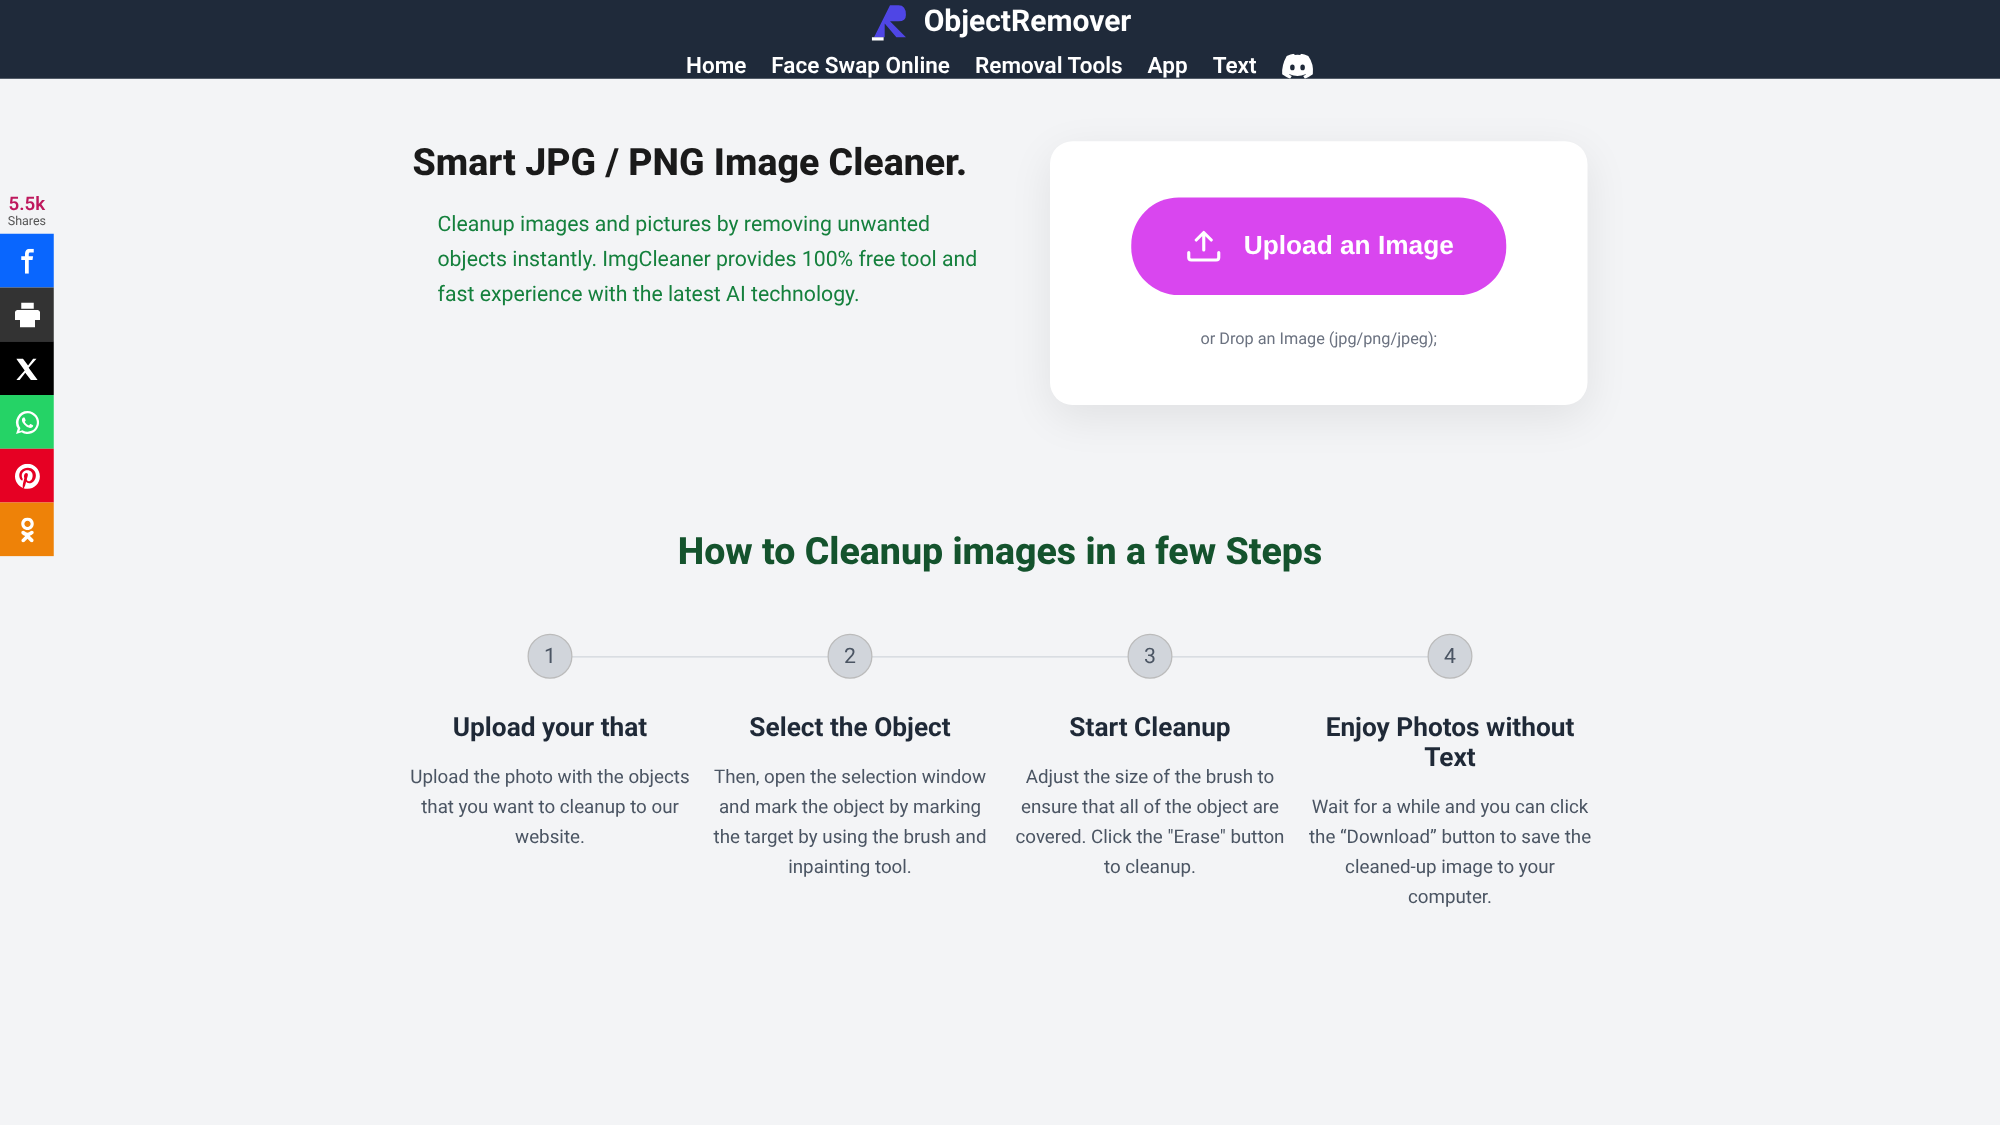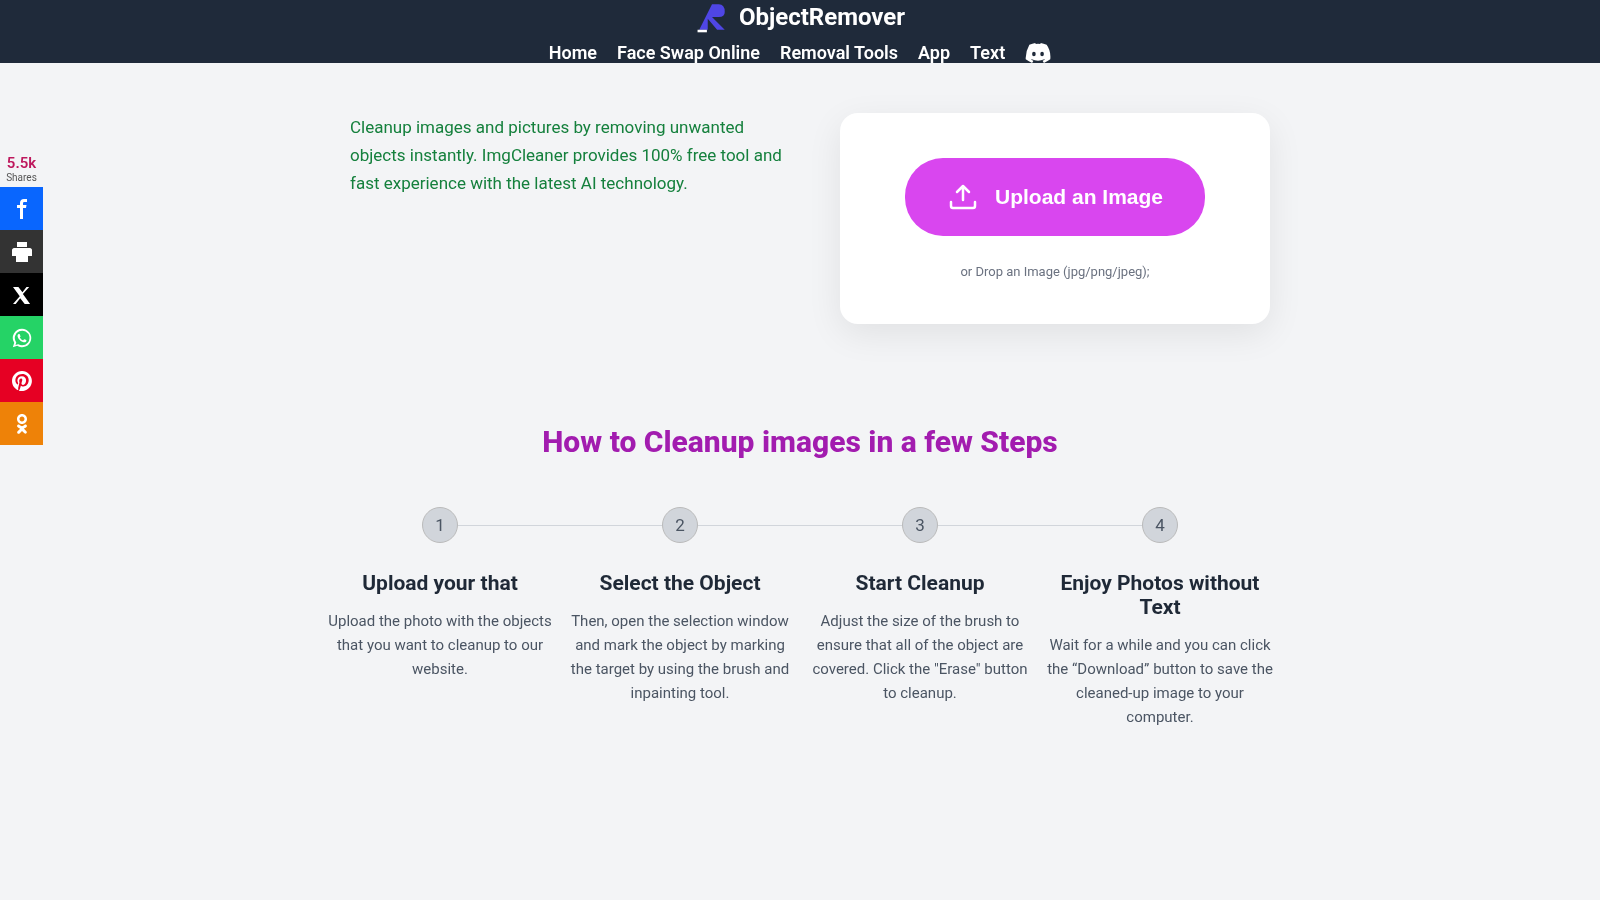--- a/index.html
+++ b/index.html
@@ -143,21 +143,21 @@
     }
     .steps-section {
       text-align: center;
       padding: 0 20px 80px;
       max-width: 1250px;
       margin: 0 auto;
     }
     .steps-title {
       font-size: 30px;
       font-weight: 800;
-      color: #a21caf;
+      color: #14532d;
       margin-bottom: 48px;
     }
     .steps-grid {
       display: flex;
       justify-content: center;
       position: relative;
     }
     .step {
       width: 240px;
       position: relative;
@@ -262,20 +262,21 @@
   </div>
   <div class="share-btn share-ok">
     <svg width="18" height="20" viewBox="0 0 18 20">
         <path d="M9 10c2.8 0 5-2.2 5-5S11.8 0 9 0 4 2.2 4 5s2.2 5 5 5zm0-7.5c1.4 0 2.5 1.1 2.5 2.5S10.4 7.5 9 7.5 6.5 6.4 6.5 5 7.6 2.5 9 2.5zM13.5 11c-.6-.6-1.5-.6-2.1 0-1.5 1.5-3.3 1.5-4.8 0-.6-.6-1.5-.6-2.1 0s-.6 1.5 0 2.1c.8.8 1.7 1.3 2.7 1.6l-2.6 2.6c-.6.6-.6 1.5 0 2.1.3.3.7.4 1 .4s.8-.1 1-.4L9 16.9l2.4 2.4c.3.3.7.4 1 .4s.8-.1 1-.4c.6-.6.6-1.5 0-2.1l-2.6-2.6c1-.3 1.9-.8 2.7-1.6.6-.5.6-1.5 0-2z" fill="white"></path>
       </svg>
   </div>
 </div>
 
 <section class="hero">
   <div class="hero-left">
+    <h1 class="hero-title">Smart JPG / PNG Image Cleaner.</h1>
     <p class="hero-desc">Cleanup images and pictures by removing unwanted objects instantly. ImgCleaner provides 100% free tool and fast experience with the latest AI technology.</p>
   </div>
   <div class="upload-card">
     <button class="upload-btn">
       <svg class="upload-icon" viewBox="0 0 32 30">
         <path d="M4 20v4c0 1.1.9 2 2 2h20c1.1 0 2-.9 2-2v-4M16 4v14M10 10l6-6 6 6" stroke="white" stroke-width="2.5" fill="none" stroke-linecap="round" stroke-linejoin="round"></path>
       </svg>
       <span>Upload an Image</span>
     </button>
     <div class="upload-hint">or Drop an Image (jpg/png/jpeg);</div>

